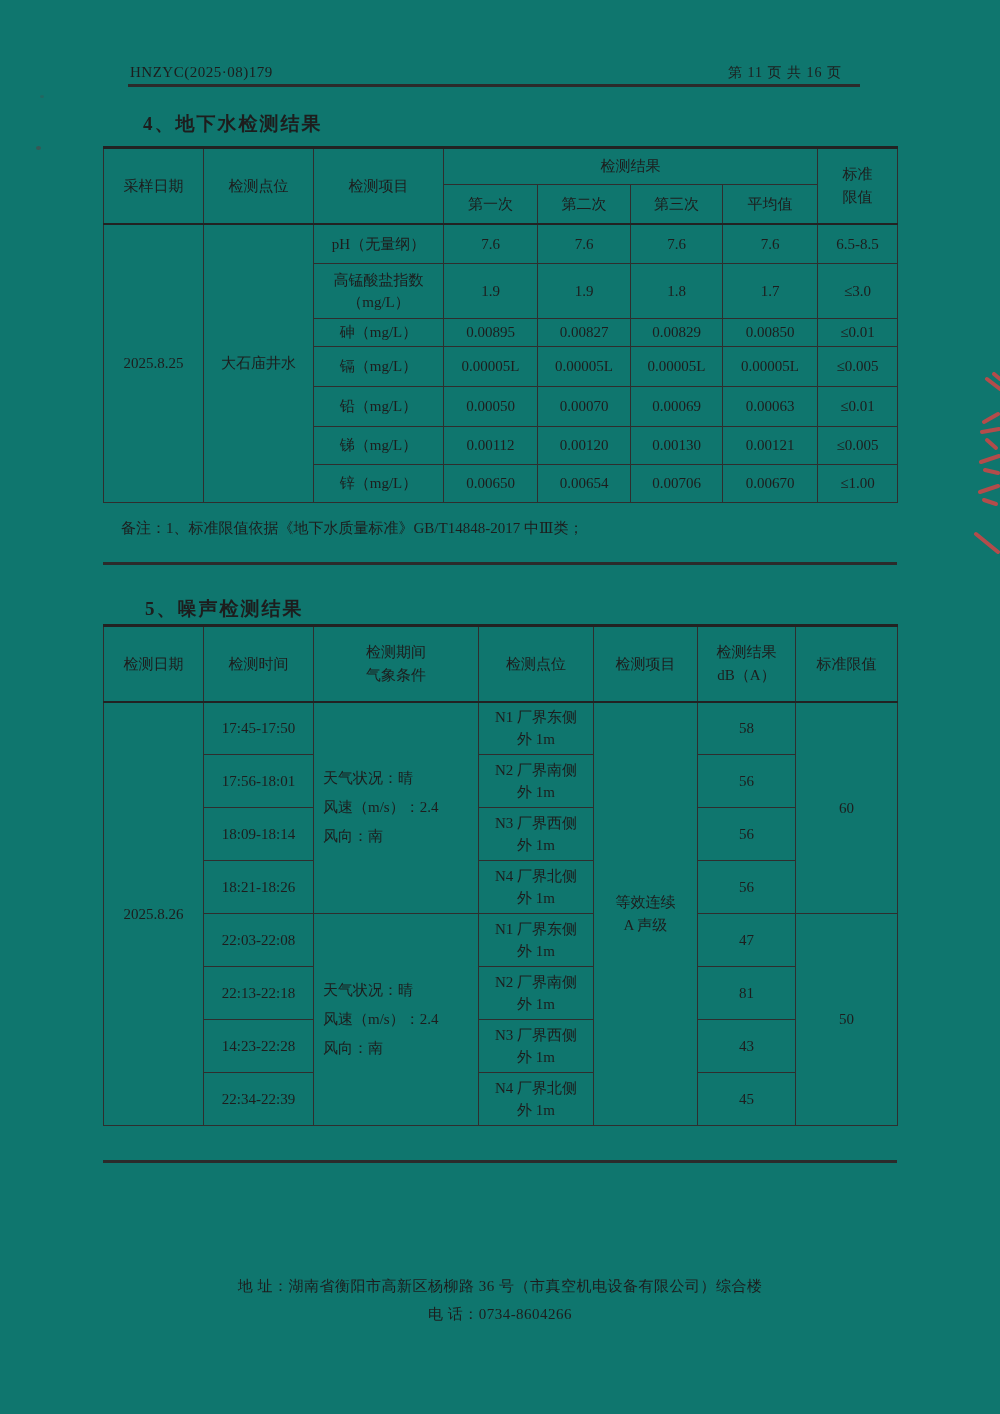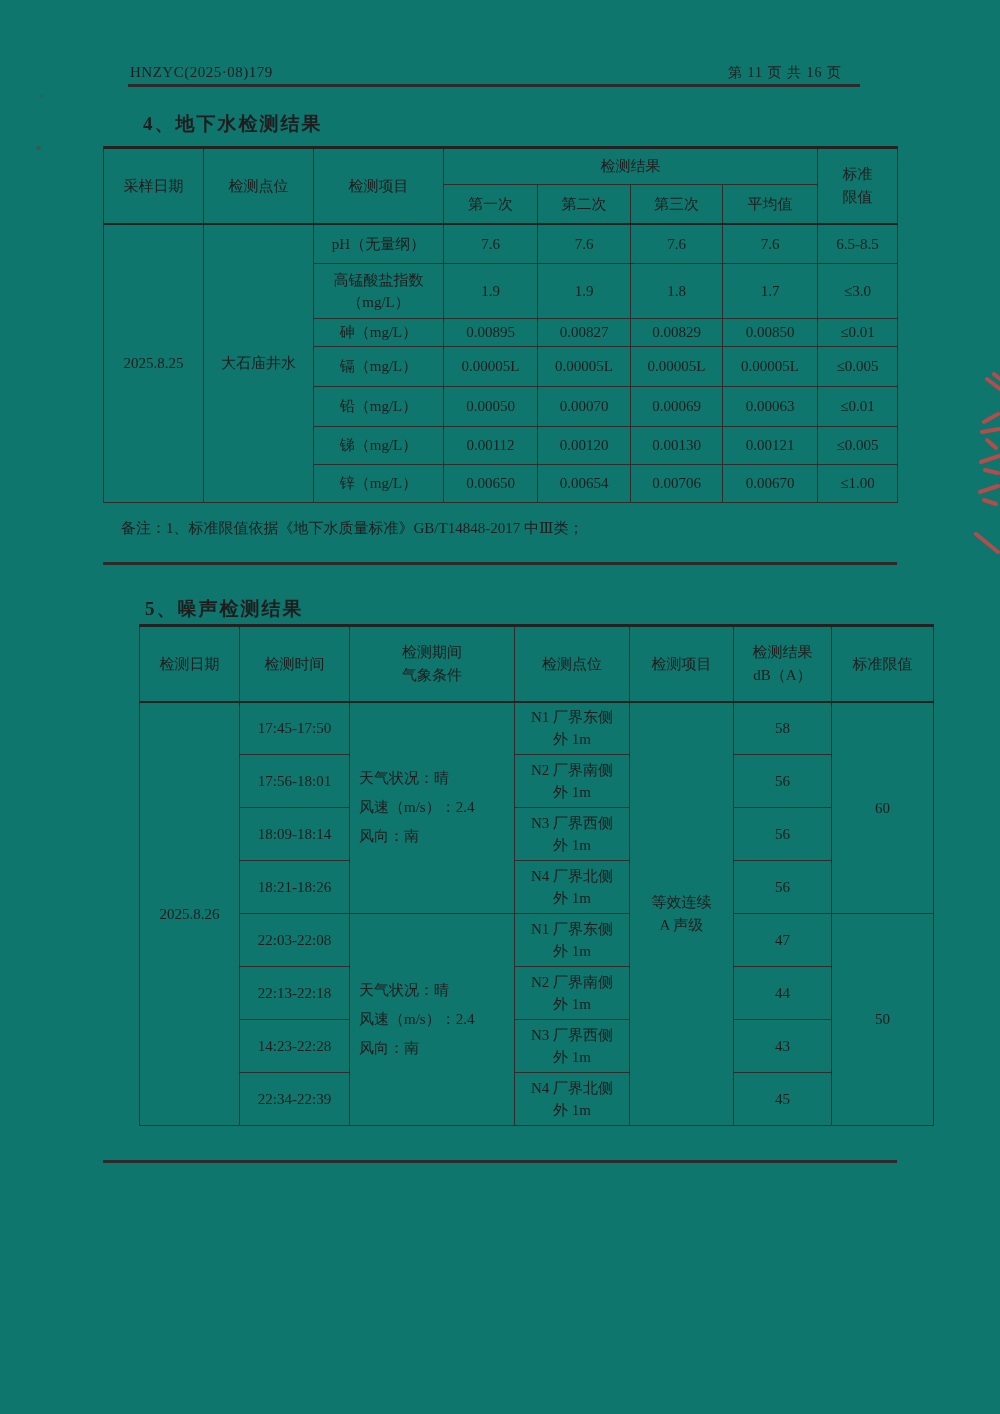--- a/index.html
+++ b/index.html
@@ -148,21 +148,21 @@
   </tbody>
     </table>
 
   <div class="abs notes" style="left:121px;top:517px;width:776px;">
     <div class="note-line">备注：1、标准限值依据《地下水质量标准》GB/T14848-2017 中Ⅲ类；</div>
   </div>
   <div class="abs block-rule" style="left:103px;top:562px;width:794px;"></div>
 
   <div class="abs sec-title title5">5、噪声检测结果</div>
 
-  <table class="t abs" style="left:103px;top:624px;margin-left:36px;">
+  <table class="t abs" style="left:103px;top:624px;">
     <colgroup>
       <col style="width:100px">
         <col style="width:110px">
         <col style="width:165px">
       <col style="width:115px">
         <col style="width:104px">
         <col style="width:98px">
       <col style="width:102px">
     </colgroup>
     <tbody>
@@ -215,39 +215,43 @@
 风向：南</td>
       <td class="pre">N1 厂界东侧
 外 1m</td>
       <td class="num">47</td>
       <td rowspan="4" class="num">50</td>
     </tr>
     <tr style="height:53px">
       <td class="num">22:13-22:18</td>
       <td class="pre">N2 厂界南侧
 外 1m</td>
-      <td class="num">44</td>
+      <td class="num">81</td>
     </tr>
     <tr style="height:53px">
       <td class="num">14:23-22:28</td>
       <td class="pre">N3 厂界西侧
 外 1m</td>
       <td class="num">43</td>
     </tr>
     <tr style="height:53px">
       <td class="num">22:34-22:39</td>
       <td class="pre">N4 厂界北侧
 外 1m</td>
       <td class="num">45</td>
     </tr>
   </tbody>
     </table>
 
   <div class="abs block-rule" style="left:103px;top:1160px;width:794px;"></div>
 
+  <div class="abs footer">
+    <div>地 址：湖南省衡阳市高新区杨柳路 36 号（市真空机电设备有限公司）综合楼</div>
+    <div>电 话：0734-8604266</div>
+  </div>
 
   <div class="abs stamp-wrap">
     <svg width="46" height="200" viewBox="0 0 46 200">
       <g fill="none" stroke-width="4" stroke-linecap="round" opacity="0.85" stroke="#d04545">
         <path d="M33 7 L46 17"></path>
         <path d="M40 2 L46 7"></path>
         <path d="M30 50 L44 42"></path>
         <path d="M28 60 L45 57"></path>
         <path d="M33 68 L42 76"></path>
         <path d="M27 90 L45 84"></path>

